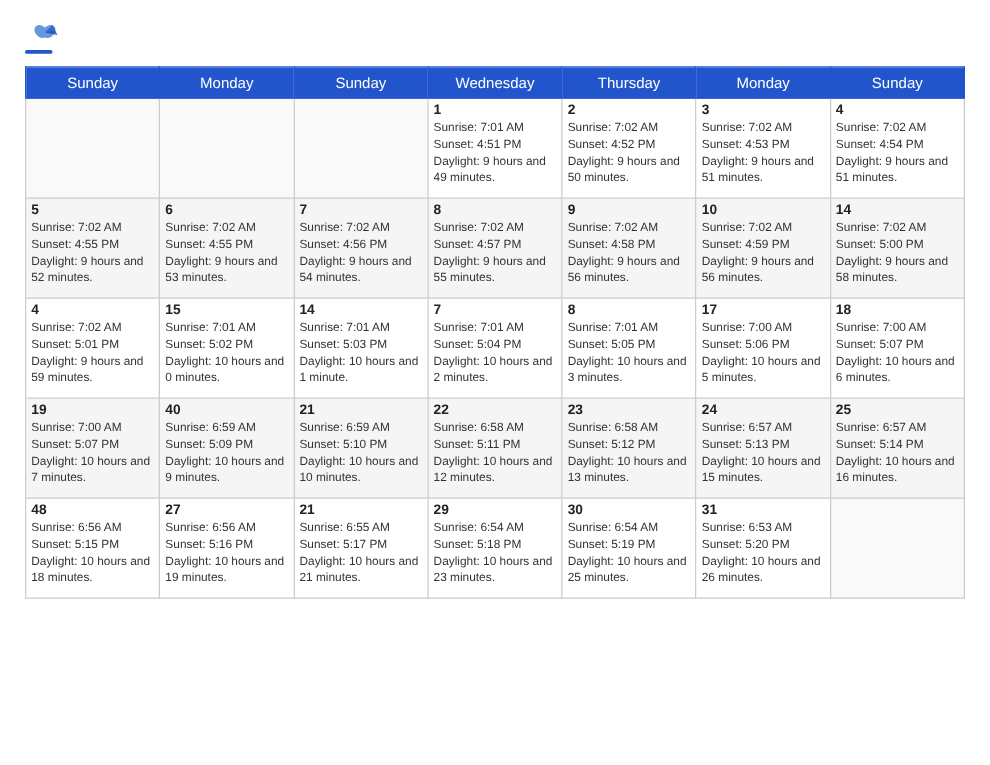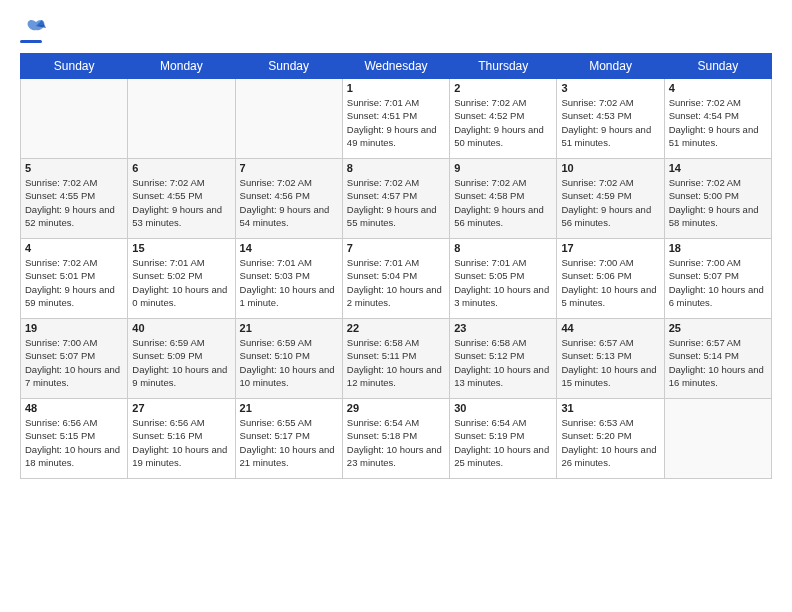--- a/index.html
+++ b/index.html
@@ -231,21 +231,21 @@
           </td>
           <td>
             <div class="day-num">22</div>
             <div class="day-info">Sunrise: 6:58 AM<br>Sunset: 5:11 PM<br>Daylight: 10 hours and 12 minutes.</div>
           </td>
           <td>
             <div class="day-num">23</div>
             <div class="day-info">Sunrise: 6:58 AM<br>Sunset: 5:12 PM<br>Daylight: 10 hours and 13 minutes.</div>
           </td>
           <td>
-            <div class="day-num">44</div>
+            <div class="day-num">24</div>
             <div class="day-info">Sunrise: 6:57 AM<br>Sunset: 5:13 PM<br>Daylight: 10 hours and 15 minutes.</div>
           </td>
           <td>
             <div class="day-num">25</div>
             <div class="day-info">Sunrise: 6:57 AM<br>Sunset: 5:14 PM<br>Daylight: 10 hours and 16 minutes.</div>
           </td>
         </tr>
         <tr>
           <td>
             <div class="day-num">48</div>

